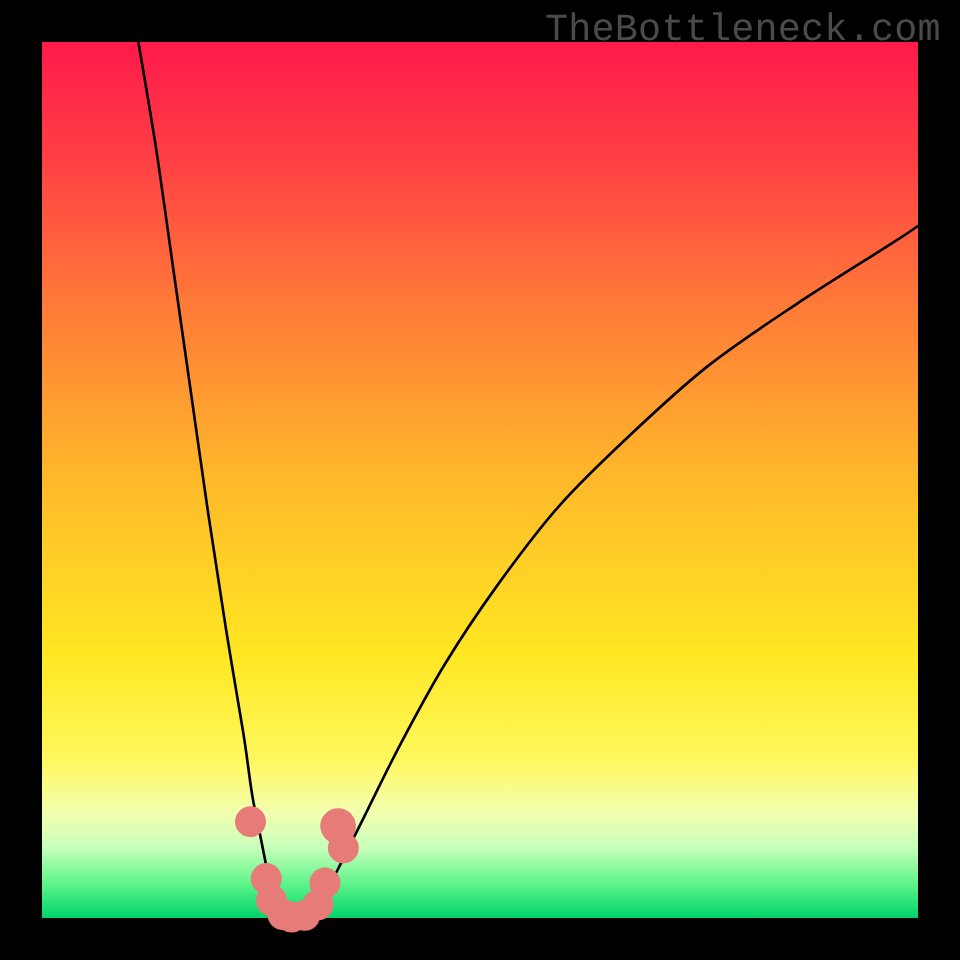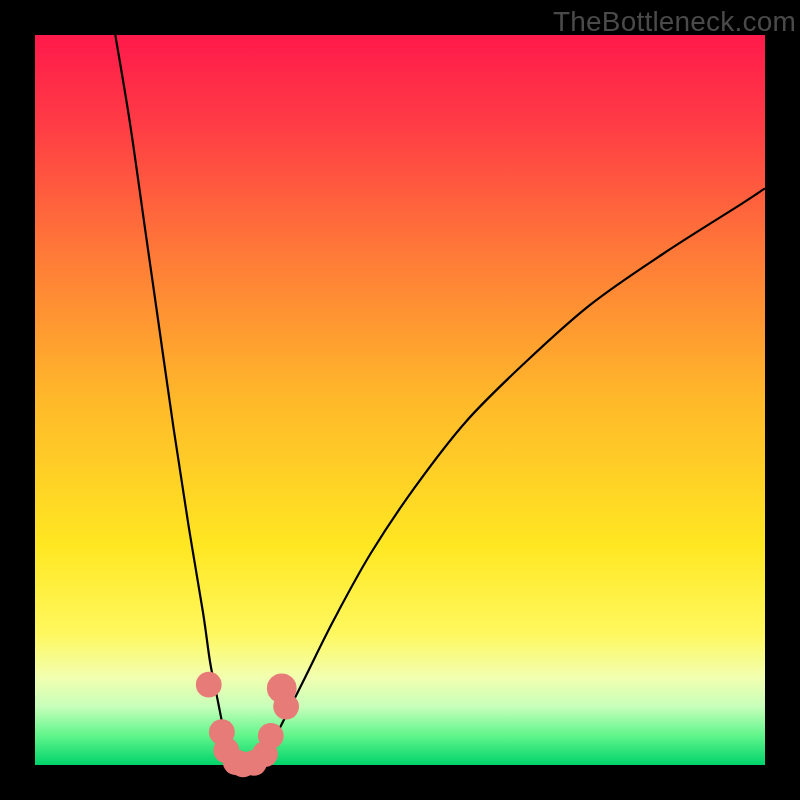--- a/index.html
+++ b/index.html
@@ -21,25 +21,26 @@
     position: absolute;
     top: 35px;
     left: 35px;
     width: 730px;
     height: 730px;
     
   }
   .watermark {
     position: absolute;
     top: 6px;
-    right: 4px;
+    right: 16px;
     color: #4a4a4a;
-    font-size: 28px;
+    font-size: 32px;
     font-weight: 400;
     letter-spacing: 0.2px;
+    font-family: Liberation Mono, monospace;
   }
   svg.curve {
     position: absolute;
     top: 0; left: 0;
     width: 730px; height: 730px;
     overflow: visible;
   }
   .curve path {
     fill: none;
     stroke: #000;

